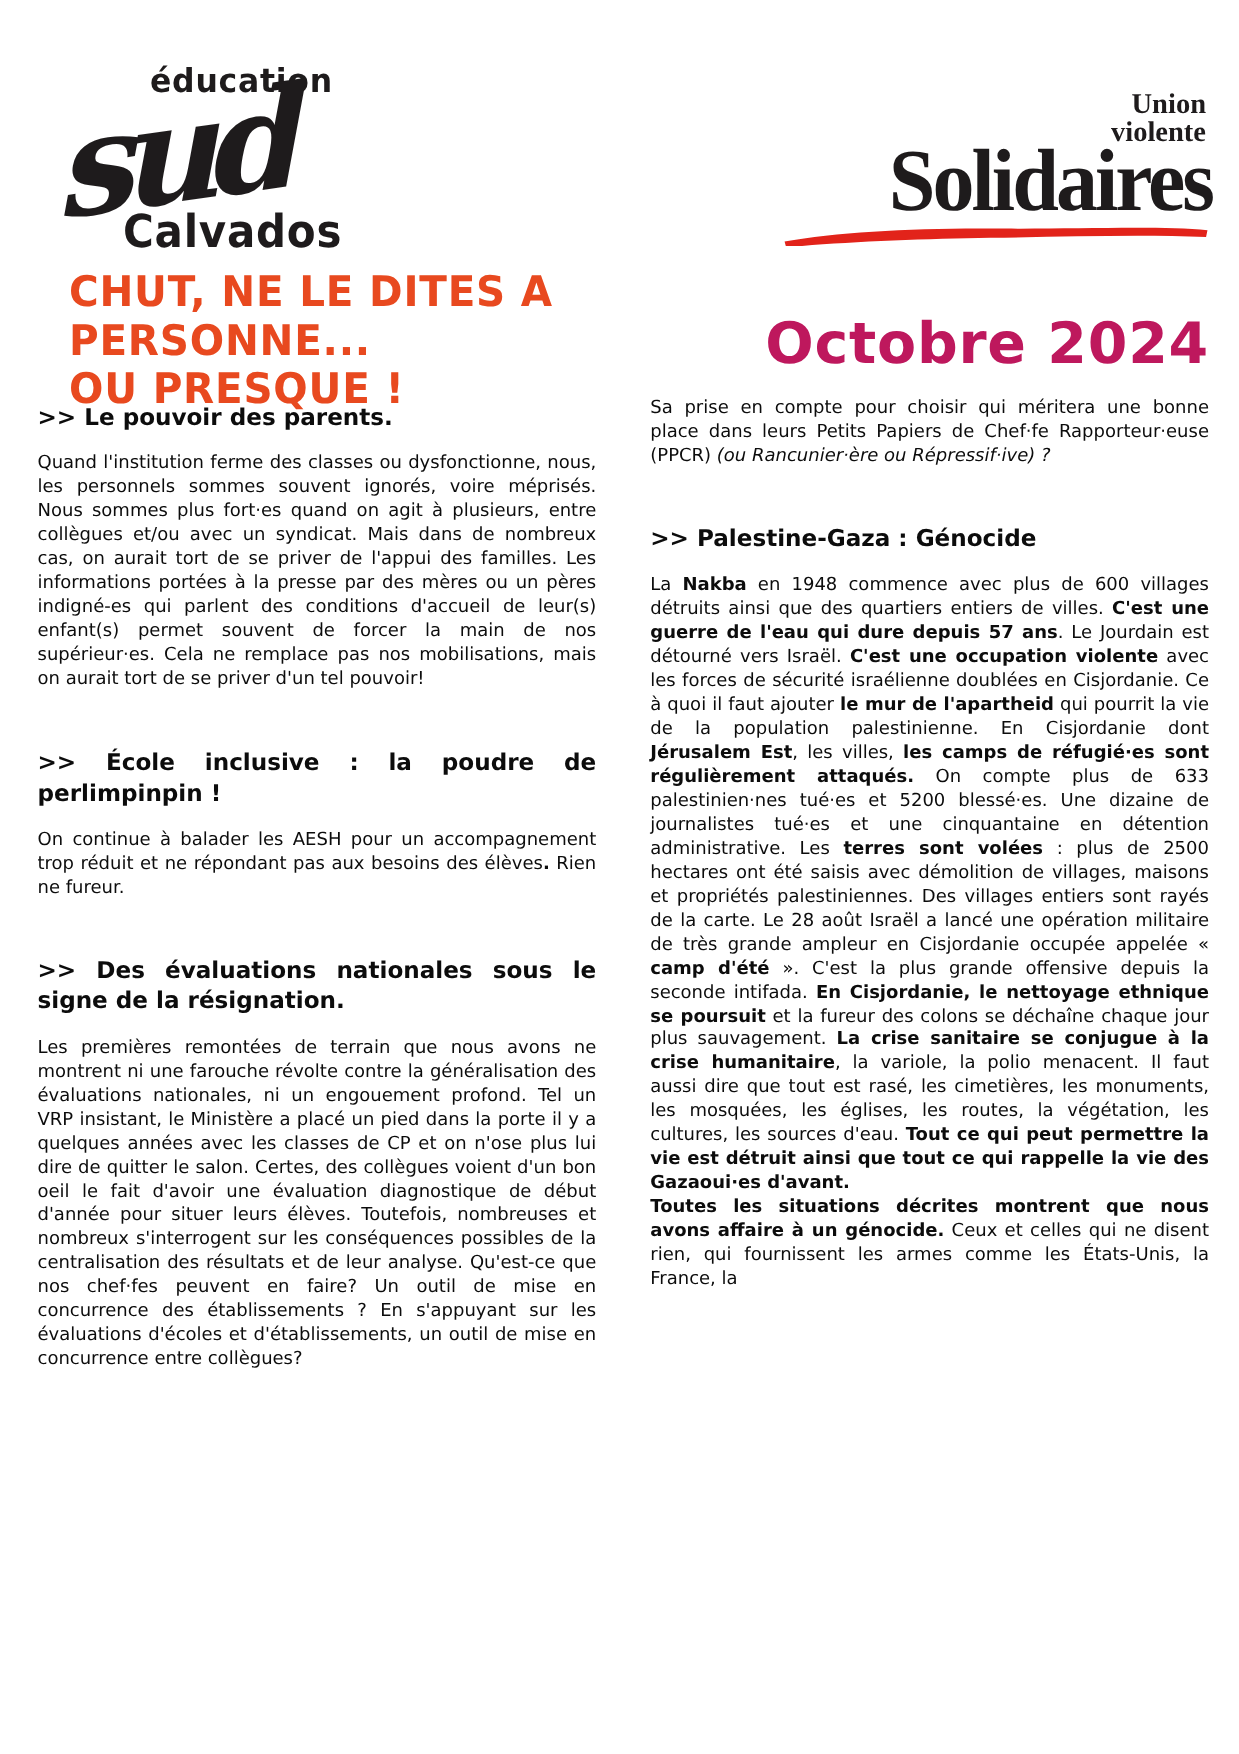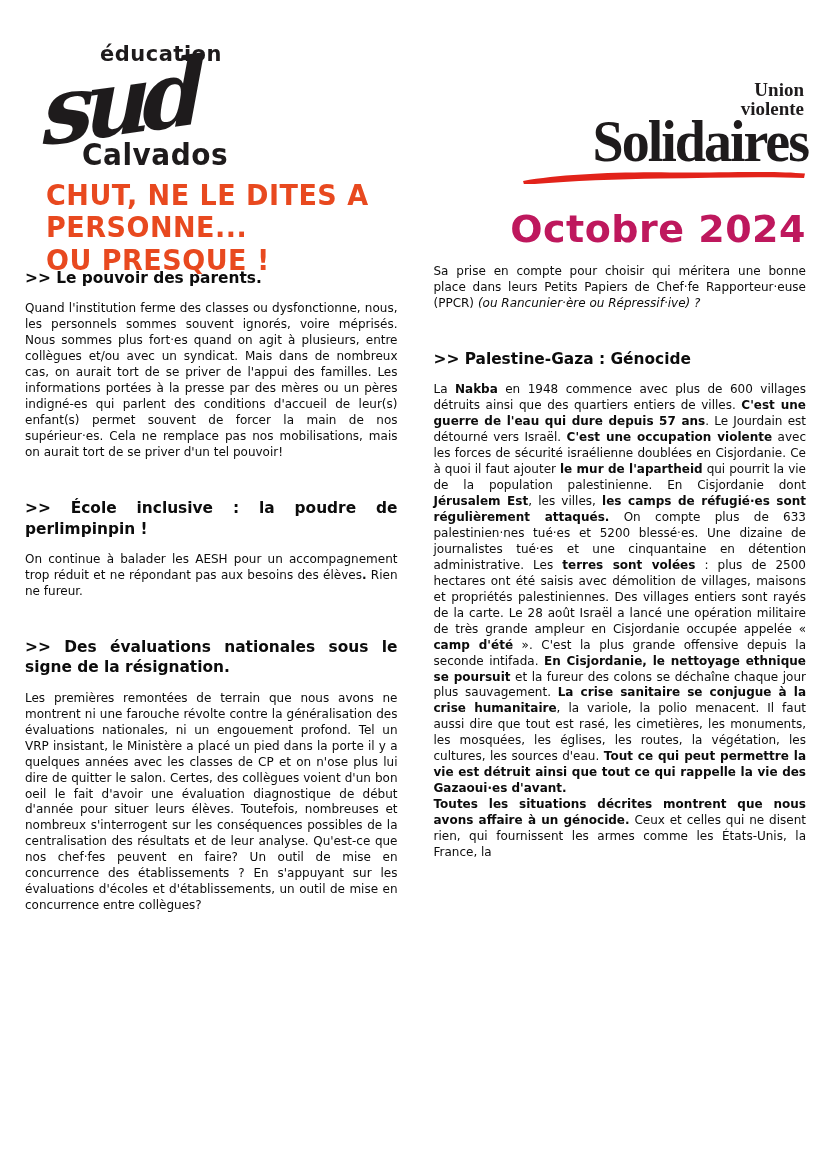--- a/index.html
+++ b/index.html
@@ -29,21 +29,21 @@
     transform:rotate(-8deg) skewX(-8deg);
     margin:2px 0 0 6px;
   }
   .sud-calvados{
     font-weight:bold;font-size:28px;letter-spacing:.5px;
     margin-left:46px;line-height:1;margin-top:2px;
     transform:scaleY(1.08);
   }
 
   
-  .logo-solidaires{position:absolute;right:18px;top:40px;width:300px;text-align:right;color:#1e1b1c;}
+  .logo-solidaires{position:absolute;right:18px;top:20px;width:300px;text-align:right;color:#1e1b1c;}
   .union-syndicale{
     font-family:"Liberation Serif", serif;
     font-size:19px;font-weight:600;line-height:1.02;
     padding-right:4px;
   }
   .solidaires-word{
     font-family:"Liberation Serif", serif;
     font-weight:900;font-size:56px;line-height:.95;
     letter-spacing:-2px;margin-top:-4px;
     transform:scaleY(1.05);

